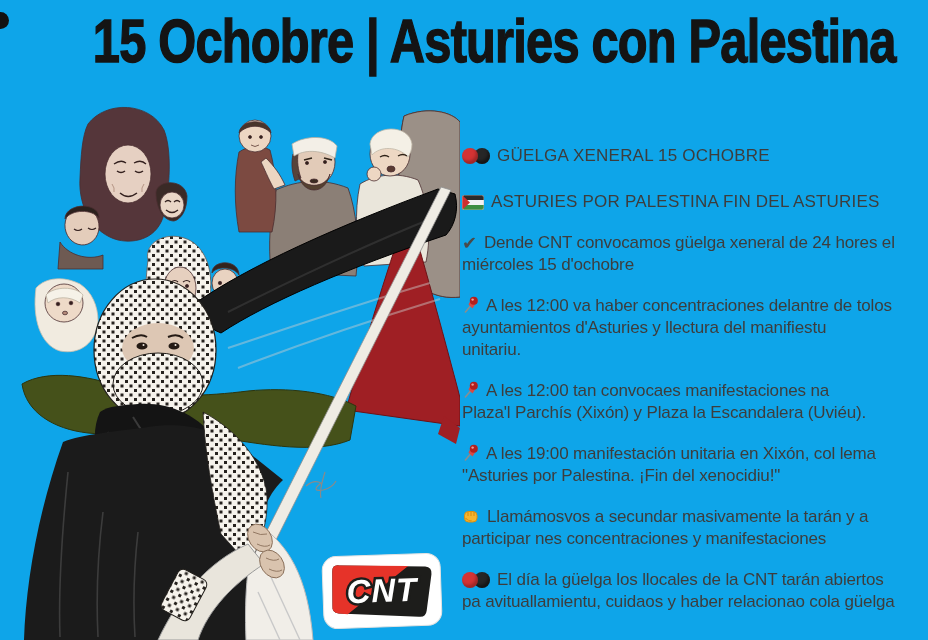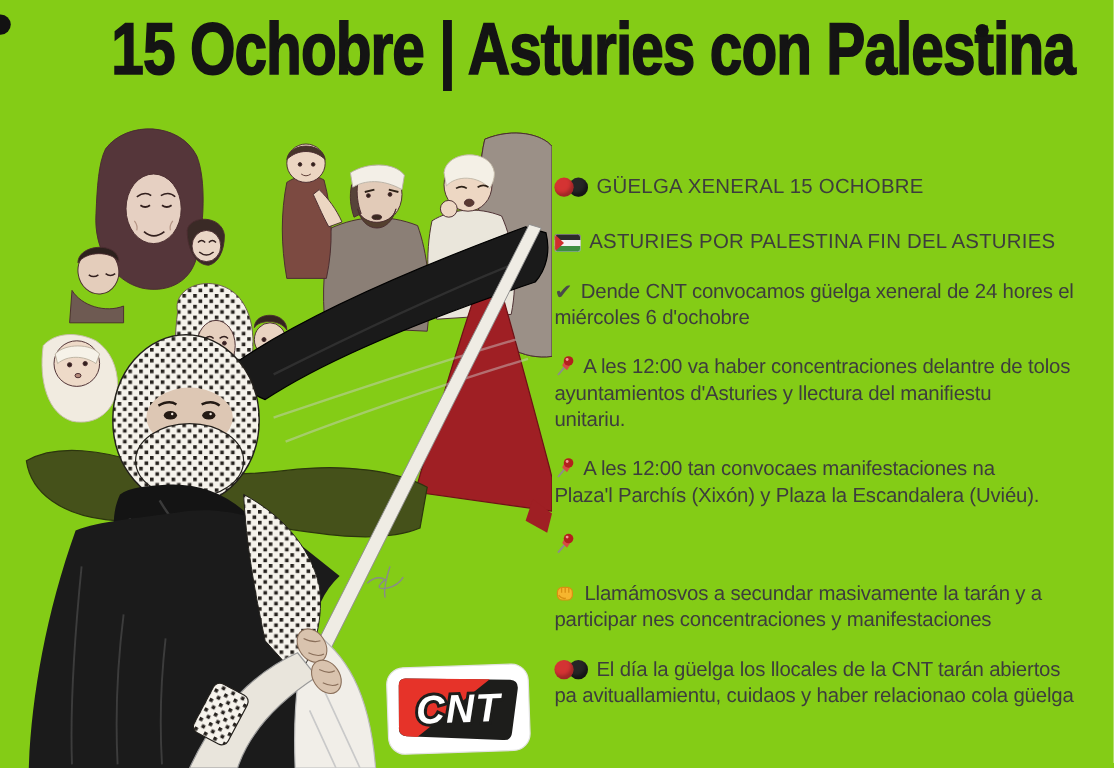--- a/index.html
+++ b/index.html
@@ -1,18 +1,18 @@
 <!DOCTYPE html>
 <html style="--title-black: #141414; --body-text: #3d3d3d; --flag-black: #1a1a1a; --flag-red: #9f1f24; --flag-green: #45511a; --cnt-red: #e63329; --cnt-black: #1d1d1b; --circle-red: #d43333; --circle-black: #262626; --pin-red: #b3201d; --fist-yellow: #f6b52e;"><head>
 <meta charset="utf-8">
 <style>
   html,body{margin:0;padding:0;}
   body{width:928px;height:640px;background:#ffffff;overflow:hidden;position:relative;
        font-family:"Liberation Sans",sans-serif;}
-  .poster{position:absolute;inset:0;background:#84cc16;}
+  .poster{position:absolute;inset:0;background:#0ea5e9;}
 
   
   .title{position:absolute;top:8px;left:0;width:928px;text-align:center;margin:0;
          font-size:61px;line-height:66px;font-weight:700;color:#141414;
          letter-spacing:-1px;-webkit-text-stroke:1.4px #141414;
          transform:scaleX(0.80);transform-origin:50% 50%;white-space:nowrap;}
 
   
   .mark-tl{position:absolute;left:-8px;top:12px;width:17px;height:17px;background:#121212;border-radius:50%;}
   .mark-tr{position:absolute;left:813px;top:20px;width:11px;height:11px;background:#121212;border-radius:50%;}
@@ -206,21 +206,21 @@
             <rect y="10" width="22" height="5" fill="#3d8e41"></rect>
             <path d="M0,0 L8,7.5 L0,15 Z" fill="#cf2e2e"></path>
           </g>
           <rect width="21.5" height="14.5" x="0.25" y="0.25" rx="2.5" fill="none" stroke="#bdbdbd" stroke-width="0.5"></rect>
         </svg>
       </span><span class="txt">ASTURIES POR PALESTINA FIN DEL ASTURIES</span>
     </p>
 
     <p class="item">
       <span class="check">✔</span><span class="txt">Dende CNT convocamos güelga xeneral de 24 hores el
-miércoles 6 d'ochobre</span>
+miércoles 15 d'ochobre</span>
     </p>
 
     <p class="item">
       <span class="icg">
         <svg width="17" height="18" viewBox="0 0 17 18">
           <line x1="3" y1="16.5" x2="8.5" y2="10" stroke="#8d8d8d" stroke-width="1.6"></line>
           <path d="M6.5,8.5 L10.5,12.5 L13.8,7.5 L9,3.5 Z" fill="#d84a44"></path>
           <circle cx="11.8" cy="4.8" r="4" fill="#b3201d"></circle>
           <circle cx="10.6" cy="3.6" r="1.2" fill="#ef9d96"></circle>
         </svg>
@@ -242,21 +242,22 @@
     </p>
 
     <p class="item">
       <span class="icg">
         <svg width="17" height="18" viewBox="0 0 17 18">
           <line x1="3" y1="16.5" x2="8.5" y2="10" stroke="#8d8d8d" stroke-width="1.6"></line>
           <path d="M6.5,8.5 L10.5,12.5 L13.8,7.5 L9,3.5 Z" fill="#d84a44"></path>
           <circle cx="11.8" cy="4.8" r="4" fill="#b3201d"></circle>
           <circle cx="10.6" cy="3.6" r="1.2" fill="#ef9d96"></circle>
         </svg>
-      </span>
+      </span><span class="txt">A les 19:00 manifestación unitaria en Xixón, col lema
+"Asturies por Palestina. ¡Fin del xenocidiu!"</span>
     </p>
 
     <p class="item">
       <span class="icg">
         <svg width="18" height="17" viewBox="0 0 18 17">
           <rect x="2.5" y="3.5" width="12.5" height="10.5" rx="4" fill="#f6b52e" stroke="#d98f12"></rect>
           <path d="M6,4 v4 M9,4 v4 M12,4 v4" stroke="#d98f12" stroke-width="1.1" fill="none"></path>
           <path d="M3.5,10 q3,3.5 6,2.5" stroke="#d98f12" stroke-width="1.1" fill="none"></path>
         </svg>
       </span><span class="txt">Llamámosvos a secundar masivamente la tarán y a

